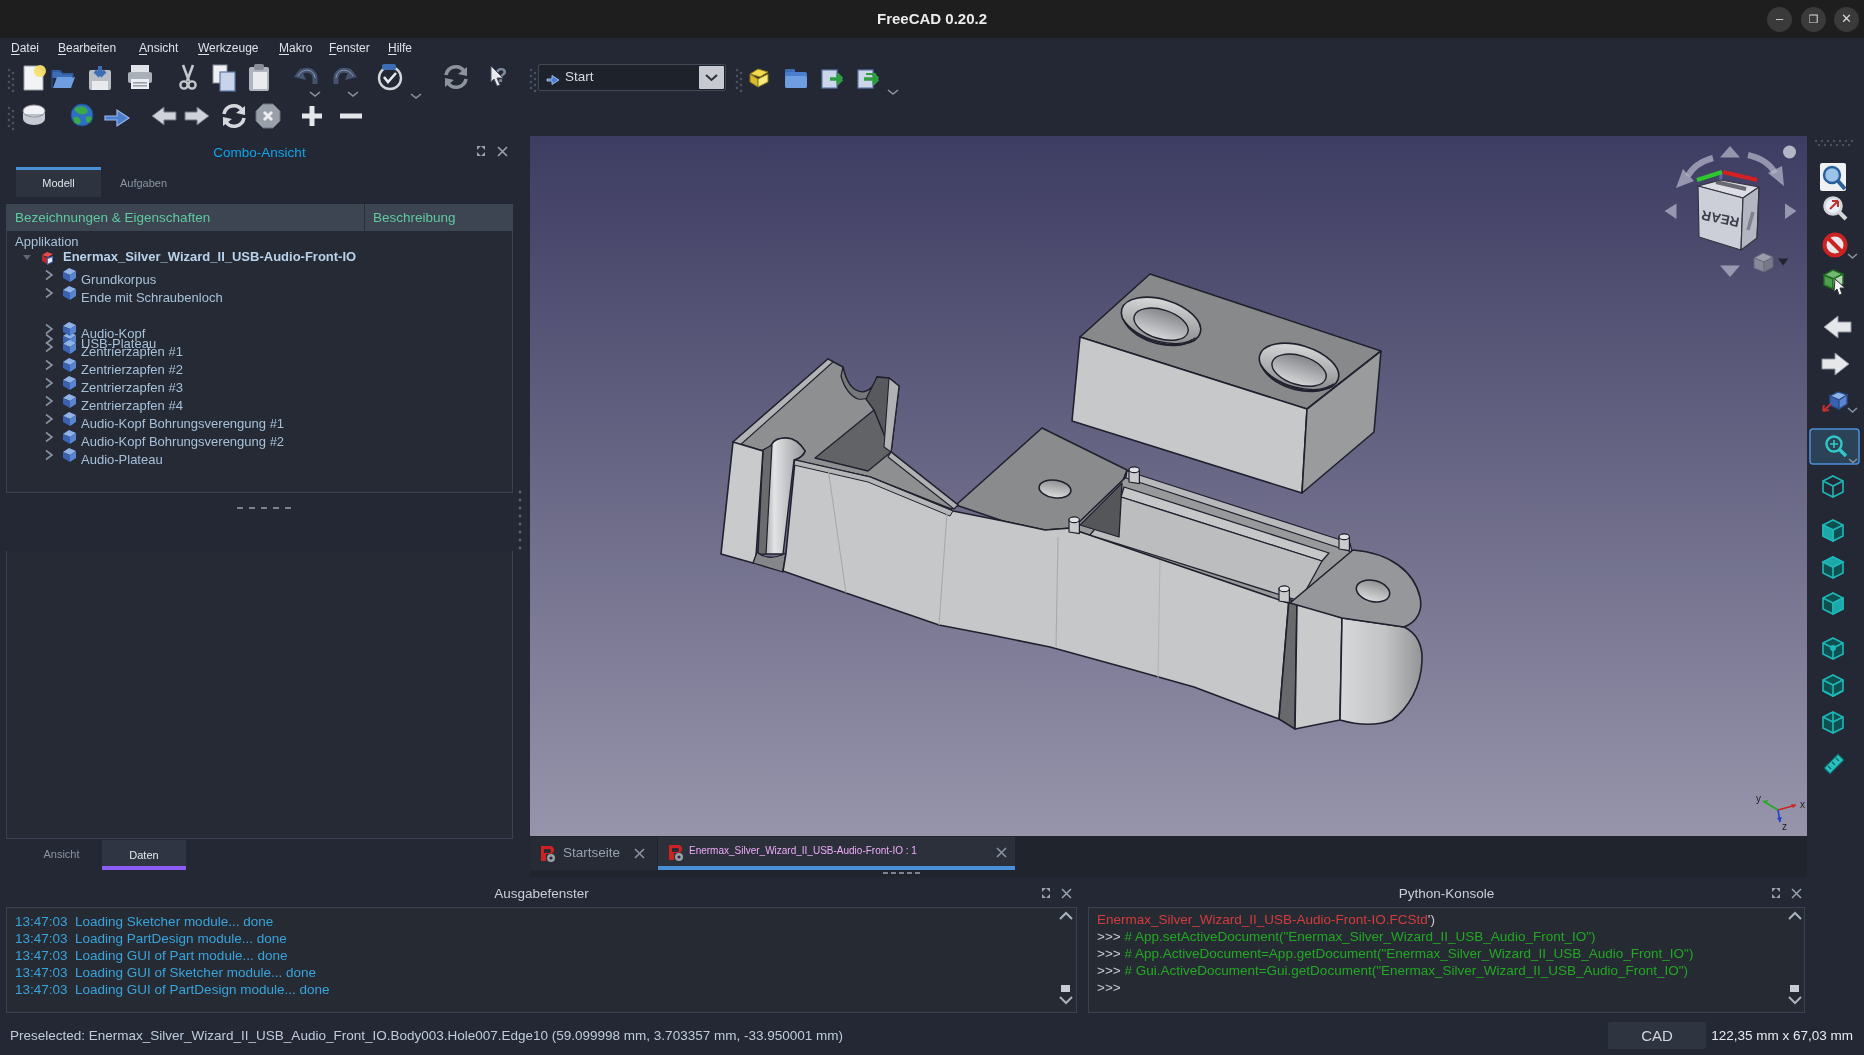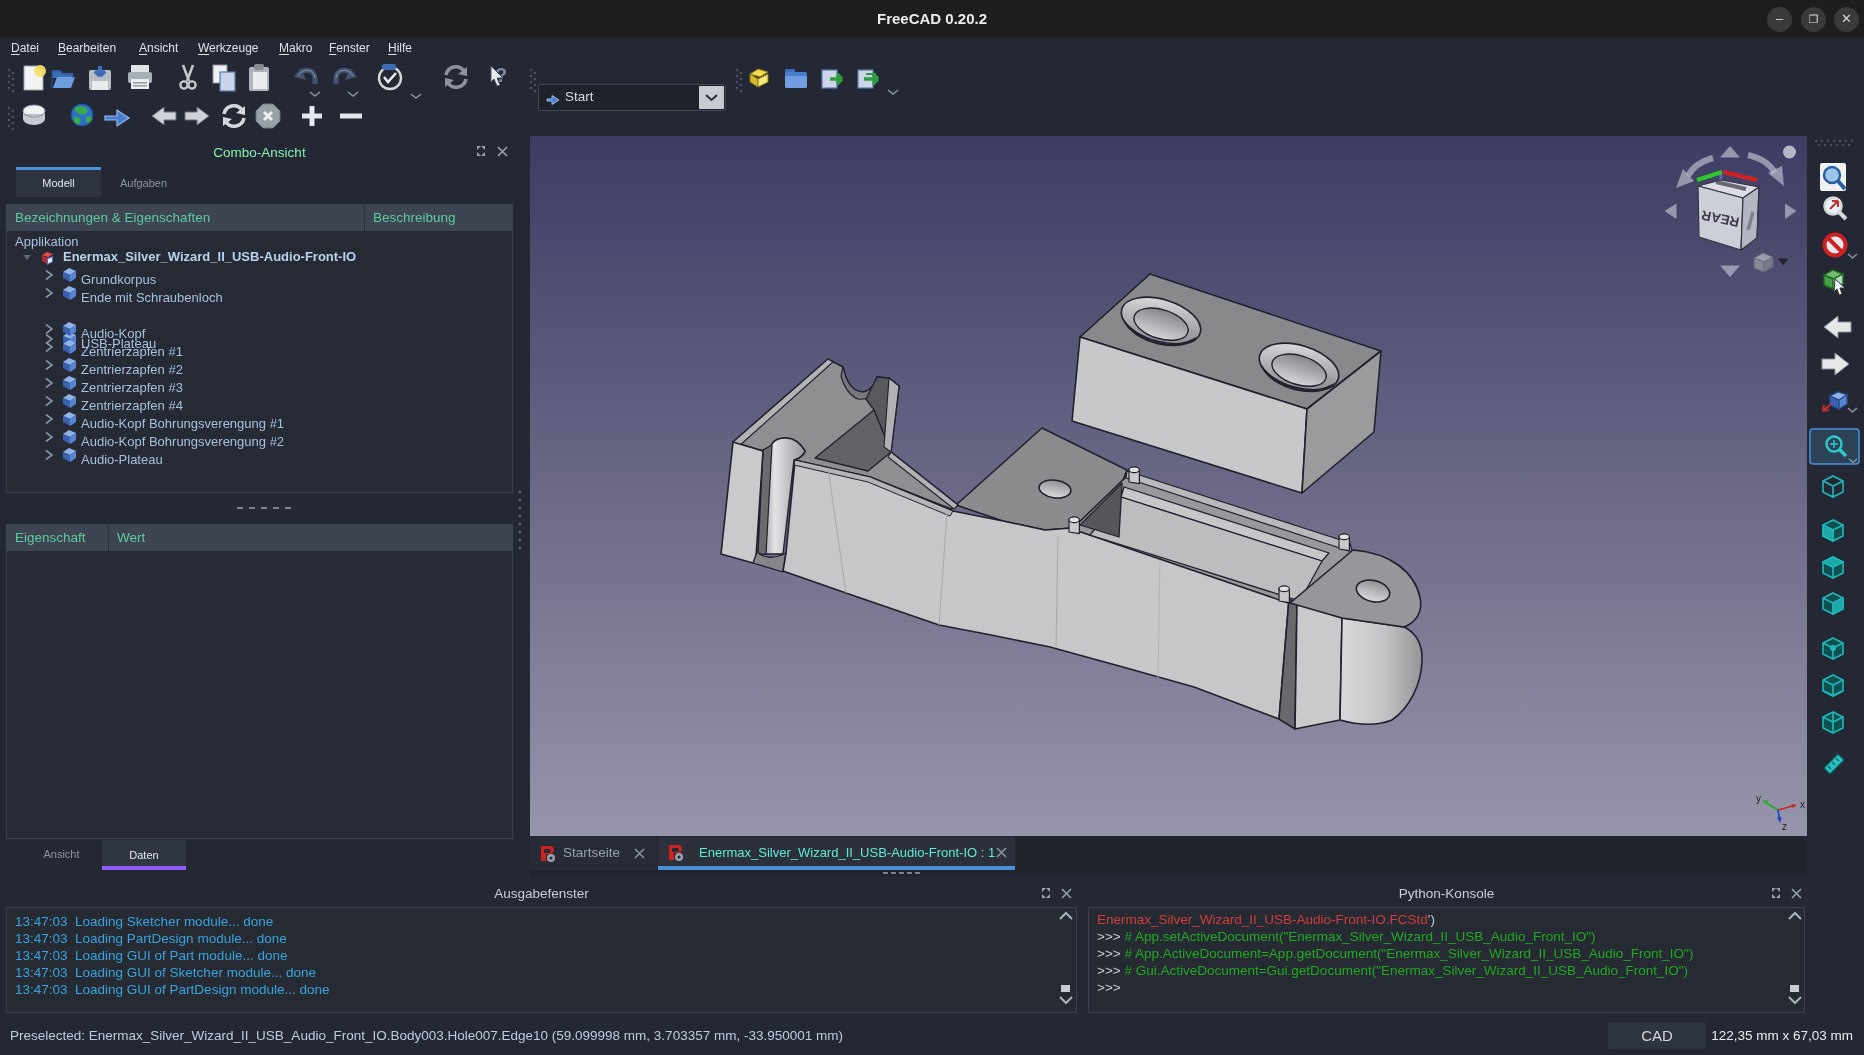--- a/index.html
+++ b/index.html
@@ -6,25 +6,25 @@
 html,body { width:1864px; height:1055px; overflow:hidden; background:#232834; font-family:"Liberation Sans", sans-serif; }
 .abs { position:absolute; }
 #titlebar { left:0; top:0; width:1864px; height:38px; background:#1e1e1e; }
 #title { width:100%; text-align:center; line-height:38px; color:#ececec; font-size:15px; font-weight:bold; }
 .winbtn { top:7px; width:25px; height:25px; border-radius:13px; background:#3a3a3a; color:#d8d8d8; text-align:center; line-height:24px; font-size:13px; }
 #menubar { left:0; top:38px; width:1864px; height:22px; background:#232834; color:#dde1e8; font-size:12px; }
 .mi { position:absolute; top:3px; }
 .mi u { text-decoration:underline; text-underline-offset:2px; }
 #tb1 { left:0; top:60px; width:1864px; height:40px; background:#232834; }
 #tb2 { left:0; top:100px; width:1864px; height:36px; background:#232834; }
-#combo { left:538px; top:64px; width:188px; height:27px; background:#1d222b; border:1px solid #404856; border-radius:2px;margin-top:20px; }
+#combo { left:538px; top:64px; width:188px; height:27px; background:#1d222b; border:1px solid #404856; border-radius:2px; }
 #combo .txt { position:absolute; left:26px; top:4px; color:#d8dce2; font-size:13.5px; }
 #combo .btn { position:absolute; right:1px; top:1px; width:25px; height:23px; background:#c7cad0; border-radius:1px; }
 #leftpanel { left:6px; top:140px; width:507px; height:733px; }
-#lp-title { position:absolute; left:0; top:0; width:507px; height:25px; color:#86efac; font-size:13.5px; text-align:center; line-height:25px; }
+#lp-title { position:absolute; left:0; top:0; width:507px; height:25px; color:#0ea5e9; font-size:13.5px; text-align:center; line-height:25px; }
 .tab { position:absolute; font-size:11px; }
 #lp-headrow { position:absolute; left:0; top:64px; width:507px; height:27px; background:#3d4452; }
 #lp-headrow .cell { position:absolute; top:0; height:27px; line-height:27px; color:#5ecb9e; font-size:13.5px; }
 #treearea { position:absolute; left:0; top:91px; width:507px; height:262px; background:#252a35; border:1px solid #3a4150; border-top:none; }
 .trow { position:absolute; left:0; height:18px; color:#a6c0da; font-size:13px; line-height:18px; white-space:nowrap; }
 #prophead { position:absolute; left:0; top:384px; width:507px; height:27px; background:#3d4452; }
 #proparea { position:absolute; left:0; top:411px; width:507px; height:288px; background:#252a35; border:1px solid #3a4150; border-top:none; }
 #lp-tabs2 { position:absolute; left:0; top:700px; width:507px; height:33px; }
 #viewport { left:530px; top:136px; width:1277px; height:700px; background:linear-gradient(#3d3c62, #9795ab); }
 #rtoolbar { left:1807px; top:136px; width:57px; height:700px; background:#232834; }
@@ -320,24 +320,20 @@
         </svg>Audio-Kopf Bohrungsverengung #2</div>
     <div class="trow" style="top:215px; left:36px;"><svg width="38" height="18">
           <use href="#tcube"></use>
         </svg>Audio-Plateau</div>
   </div>
   <svg class="abs" style="left:230px; top:364px;" width="60" height="8">
     <g stroke="#7a8292" stroke-width="2">
         <path d="M1,4 h6 M13,4 h6 M25,4 h6 M37,4 h6 M49,4 h6"></path>
       </g>
   </svg>
-  <div id="prophead">
-    <div class="cell" style="position:absolute; left:0; width:101px; padding-left:9px; top:0; height:27px; line-height:27px; color:#5ecb9e; font-size:13.5px;">Eigenschaft</div>
-    <div class="cell" style="position:absolute; left:102px; width:405px; padding-left:8px; top:0; height:27px; line-height:27px; color:#5ecb9e; font-size:13.5px; border-left:1px solid #2a2f3a;">Wert</div>
-  </div>
   <div id="proparea"></div>
   <div id="lp-tabs2">
     <div class="tab" style="left:18px; top:8px; width:75px; color:#8b94a4; text-align:center;">Ansicht</div>
     <div class="tab" style="left:96px; top:0; width:84px; height:30px; background:#2f3542; color:#e6e9ed; text-align:center; line-height:30px; border-bottom:4px solid #8b5cf6;">Daten</div>
   </div>
 </div>
 <div id="viewport" class="abs">
 <svg width="1277" height="700" viewBox="530 136 1277 700">
   <defs>
     <linearGradient id="holeg" x1="0" y1="0" x2="0" y2="1">
@@ -596,21 +592,21 @@
       </svg>
     <div class="abs" style="left:33px; top:8px; color:#98a1ae; font-size:13.5px;">Startseite</div>
     <svg class="abs" style="left:103px; top:10px;" width="13" height="13">
         <path d="M2,2 l9,9 M11,2 l-9,9" stroke="#8a93a3" stroke-width="1.6"></path>
       </svg>
   </div>
   <div class="abs" style="left:128px; top:1px; width:357px; height:33px; background:#2b303a; border-bottom:4px solid #4a90d9;">
     <svg class="abs" style="left:9px; top:7px;" width="17" height="17">
         <use href="#fcdoc"></use>
       </svg>
-    <div class="abs" style="left:31px; top:8px; color:#5eead4; font-size:13px;margin-left:10px;">Enermax_Silver_Wizard_II_USB-Audio-Front-IO : 1</div>
+    <div class="abs" style="left:31px; top:8px; color:#f0abfc; font-size:10px;">Enermax_Silver_Wizard_II_USB-Audio-Front-IO : 1</div>
     <svg class="abs" style="left:337px; top:9px;" width="13" height="13">
         <path d="M2,2 l9,9 M11,2 l-9,9" stroke="#8a93a3" stroke-width="1.6"></path>
       </svg>
   </div>
   <svg class="abs" style="left:352px; top:34px;" width="42" height="7">
       <g stroke="#7a8292" stroke-width="1.8">
         <path d="M1,3 h5 M9,3 h5 M17,3 h5 M25,3 h5 M33,3 h5"></path>
       </g>
     </svg>
 </div>

